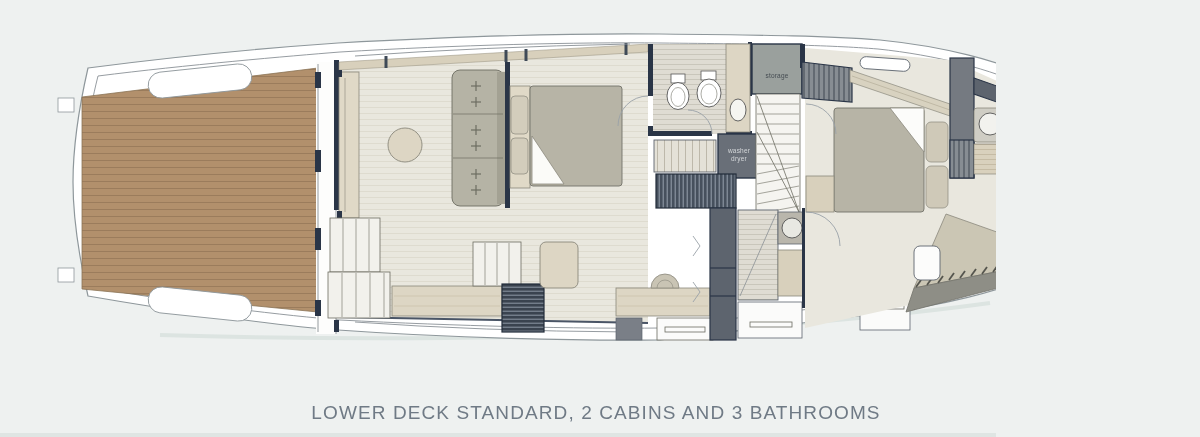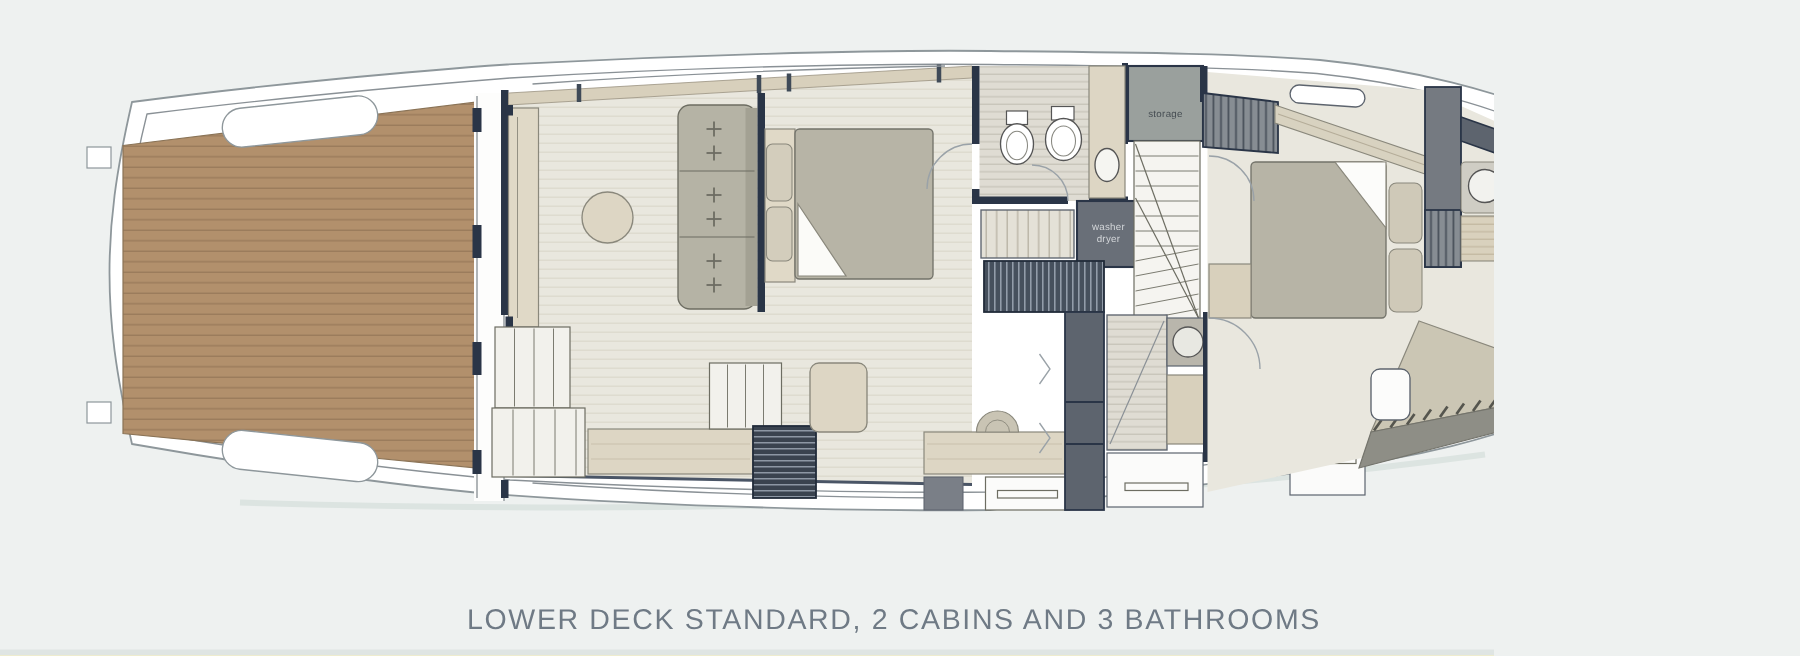--- a/index.html
+++ b/index.html
@@ -1,16 +1,16 @@
 <!DOCTYPE html>
 <html><head>
 <meta charset="utf-8">
 <style>
   html,body{margin:0;padding:0;background:#eef1f0;}
-  .stage{position:relative;width:996px;height:437px;background:#fde047;overflow:hidden;
+  .stage{position:relative;width:996px;height:437px;background:#0369a1;overflow:hidden;
          font-family:"Liberation Sans",sans-serif;}
   svg{display:block}
   .caption{font-family:"Liberation Sans",sans-serif;font-size:19px;letter-spacing:1.1px;
            fill:#6f7a85;}
   .tinylabel{font-family:"Liberation Sans",sans-serif;font-size:6.5px;letter-spacing:.2px;}
   .thin{stroke:#8a9196;stroke-width:.9;fill:none}
   .arc{stroke:#9aa2a8;stroke-width:.9;fill:none}
 </style>
 </head>
 <body>

